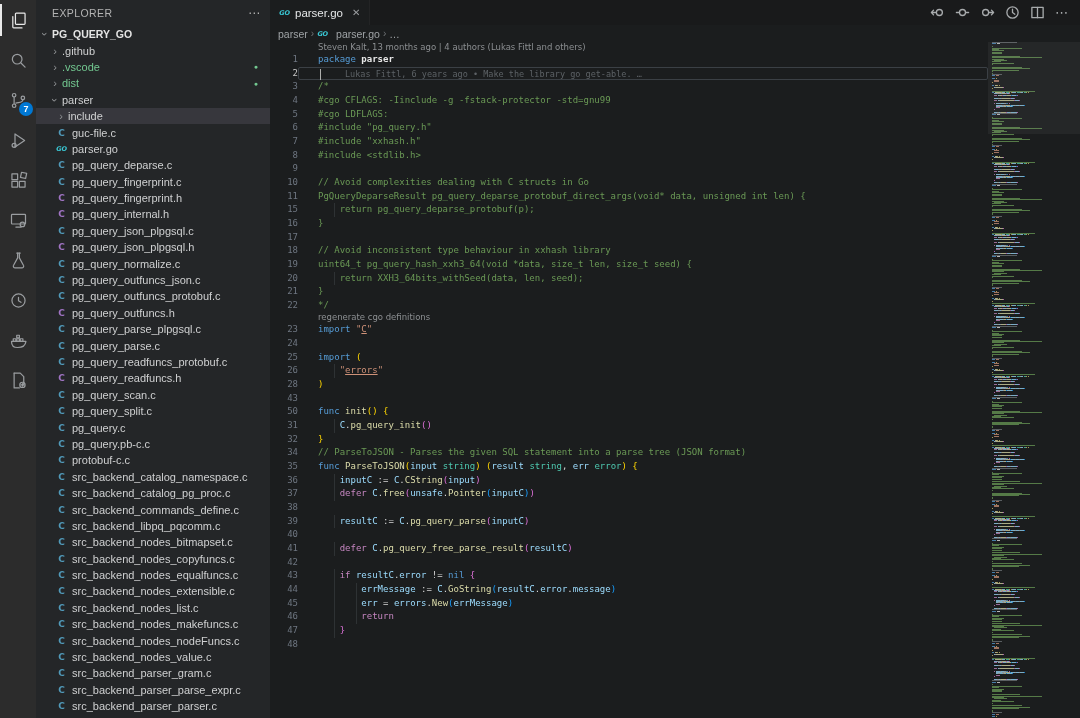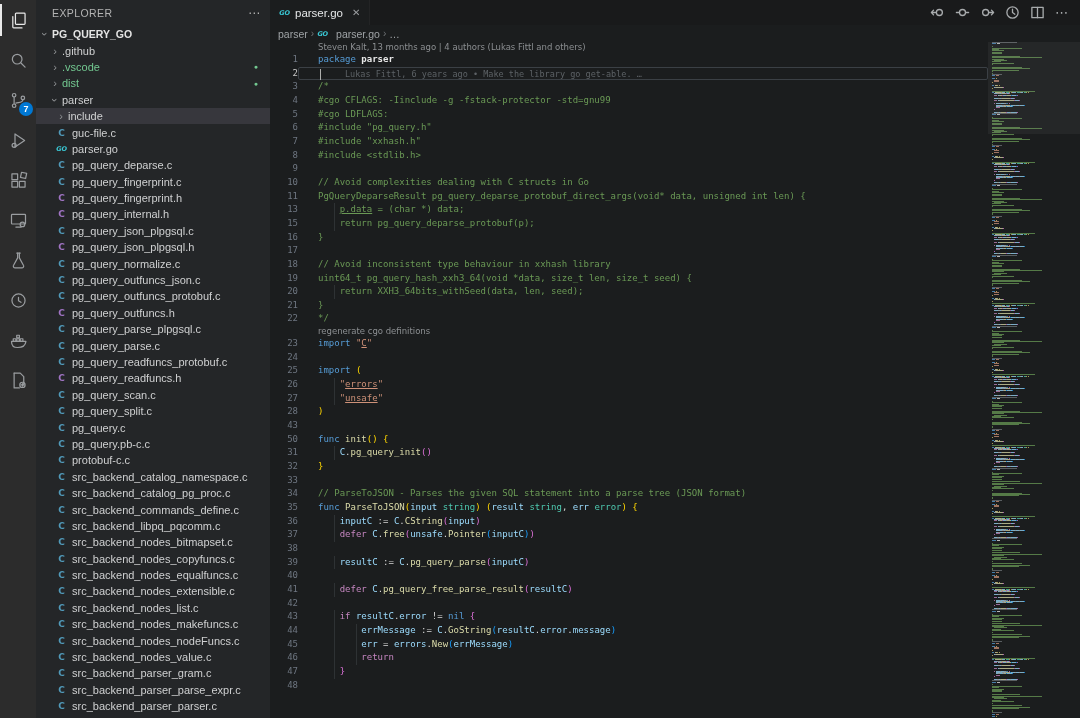--- a/index.html
+++ b/index.html
@@ -456,24 +456,20 @@
         </div>
         <div class="code-line">
           <span class="num">10</span>
           <div class="ct"><span class="tok cm">// Avoid complexities dealing with C structs in Go</span></div>
         </div>
         <div class="code-line">
           <span class="num">11</span>
           <div class="ct"><span class="tok cm">PgQueryDeparseResult pg_query_deparse_protobuf_direct_args(void* data, unsigned int len) {</span></div>
         </div>
         <div class="code-line">
-          <span class="num">13</span>
-          <div class="ct"><span class="guide" style="left: 36.26px;"></span><span class="tok cm">    </span><span class="tok cmu">p.data</span><span class="tok cm"> = (char *) data;</span></div>
-        </div>
-        <div class="code-line">
           <span class="num">15</span>
           <div class="ct"><span class="guide" style="left: 36.26px;"></span><span class="tok cm">    return pg_query_deparse_protobuf(p);</span></div>
         </div>
         <div class="code-line">
           <span class="num">16</span>
           <div class="ct"><span class="tok cm">}</span></div>
         </div>
         <div class="code-line">
           <span class="num">17</span>
           <div class="ct"></div>
@@ -509,46 +505,38 @@
         </div>
         <div class="code-line">
           <span class="num">25</span>
           <div class="ct"><span class="tok k">import</span><span class="tok w"> </span><span class="tok p1">(</span></div>
         </div>
         <div class="code-line">
           <span class="num">26</span>
           <div class="ct"><span class="guide" style="left: 36.26px;"></span><span class="tok w">    </span><span class="tok s">"</span><span class="tok su">errors</span><span class="tok s">"</span></div>
         </div>
         <div class="code-line">
-          <span class="num">27</span>
-          <div class="ct"><span class="guide" style="left: 36.26px;"></span><span class="tok w">    </span><span class="tok s">"</span><span class="tok su">unsafe</span><span class="tok s">"</span></div>
-        </div>
-        <div class="code-line">
           <span class="num">28</span>
           <div class="ct"><span class="tok p1">)</span></div>
         </div>
         <div class="code-line">
           <span class="num">43</span>
           <div class="ct"></div>
         </div>
         <div class="code-line">
           <span class="num">50</span>
           <div class="ct"><span class="tok k">func</span><span class="tok w"> </span><span class="tok f">init</span><span class="tok p1">()</span><span class="tok w"> </span><span class="tok p1">{</span></div>
         </div>
         <div class="code-line">
           <span class="num">31</span>
           <div class="ct"><span class="guide" style="left: 36.26px;"></span><span class="tok w">    </span><span class="tok v">C</span><span class="tok w">.</span><span class="tok f">pg_query_init</span><span class="tok p2">()</span></div>
         </div>
         <div class="code-line">
           <span class="num">32</span>
           <div class="ct"><span class="tok p1">}</span></div>
-        </div>
-        <div class="code-line">
-          <span class="num">33</span>
-          <div class="ct"></div>
         </div>
         <div class="code-line">
           <span class="num">34</span>
           <div class="ct"><span class="tok cm">// ParseToJSON - Parses the given SQL statement into a parse tree (JSON format)</span></div>
         </div>
         <div class="code-line">
           <span class="num">35</span>
           <div class="ct"><span class="tok k">func</span><span class="tok w"> </span><span class="tok f">ParseToJSON</span><span class="tok p1">(</span><span class="tok v">input</span><span class="tok w"> </span><span class="tok t">string</span><span class="tok p1">)</span><span class="tok w"> </span><span class="tok p1">(</span><span class="tok v">result</span><span class="tok w"> </span><span class="tok t">string</span><span class="tok w">, </span><span class="tok v">err</span><span class="tok w"> </span><span class="tok t">error</span><span class="tok p1">)</span><span class="tok w"> </span><span class="tok p1">{</span></div>
         </div>
         <div class="code-line">

